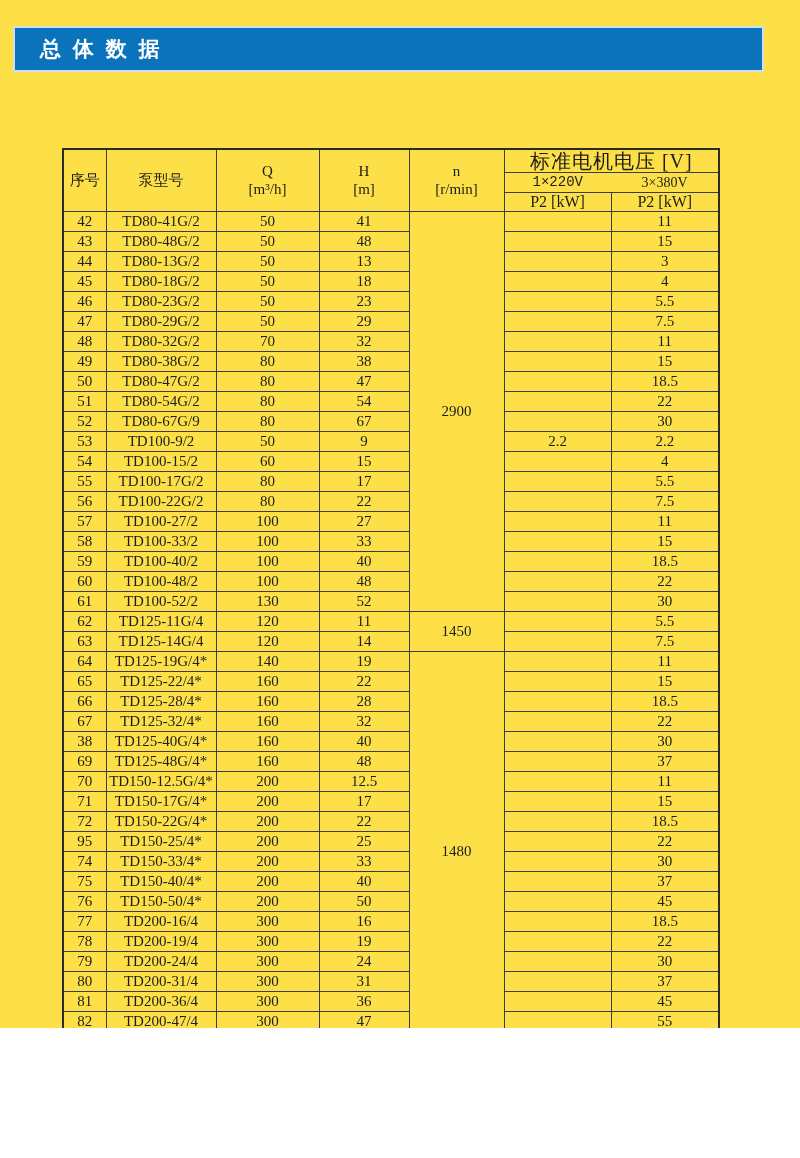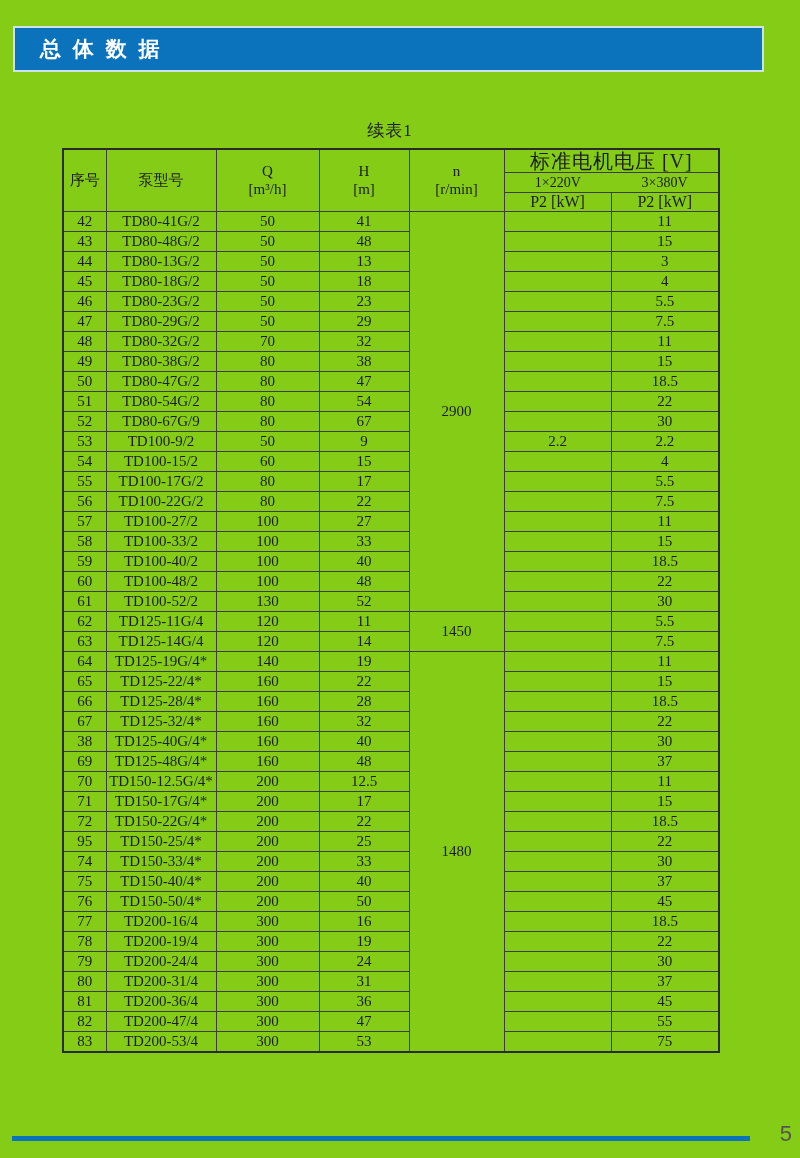--- a/index.html
+++ b/index.html
@@ -1,18 +1,18 @@
 <!DOCTYPE html>
 <html style="--accent: #0a73bc;"><head>
 <meta charset="utf-8">
 <style>
   * { margin:0; padding:0; box-sizing:border-box; }
   html, body { background:#ffffff; }
   .page {
-    position:relative; width:800px; height:1158px; background:#84cc16;
+    position:relative; width:800px; height:1028px; background:#fde047;
     font-family:"Liberation Serif","DejaVu Serif",serif; color:#1c1c1c;
     overflow:hidden;
   }
   .header-bar {
     position:absolute; left:15px; top:28px; width:747px; height:42px;
     background:var(--accent,#0a73bc);
     box-shadow:0 0 0 2px #cde0f0;
     display:flex; align-items:center; padding-left:25px;
   }
   .header-bar .bar-title {
@@ -29,21 +29,21 @@
     border:2px solid #2b2b2b;
   }
   .datatable th, .datatable td {
     border:1px solid #3d3d3d; text-align:center; vertical-align:middle;
     font-weight:normal; font-size:15px; line-height:1.12; padding:0;
   }
   .datatable thead th { font-size:15px; }
   .datatable tr.h1 th { height:20px; }
   .datatable tr.h1 th.vgroup { font-size:20px; letter-spacing:1px; }
   .datatable tr.h2 th { height:20px; font-size:14px; }
-  .datatable tr.h2 th.v220 { border-right:hidden; }
+  .datatable tr.h2 th.v220 { border-right:hidden;font-family:Liberation Mono, monospace; }
   .datatable tr.h3 th { height:19px; font-size:16px; }
   .datatable tbody td { height:20px; }
   .hdr-2line div { line-height:1.15; }
   .bottom-rule {
     position:absolute; left:12px; top:1136px; width:738px; height:5px;
     background:var(--accent,#0a73bc);
   }
   .page-number {
     position:absolute; top:1121px; right:8px; font-size:22px; color:#545454;
     font-family:"Liberation Sans","DejaVu Sans",sans-serif;
@@ -51,21 +51,20 @@
 </style>
 </head>
 <body>
 
 <div class="page">
 
   <div class="header-bar">
     <span class="bar-title">总 体 数 据</span>
   </div>
 
-  <div class="caption">续表1</div>
 
   <table class="datatable">
     <colgroup>
       <col style="width:43px">
       <col style="width:110px">
       <col style="width:103px">
       <col style="width:90px">
       <col style="width:95px">
       <col style="width:107px">
       <col style="width:108px">

